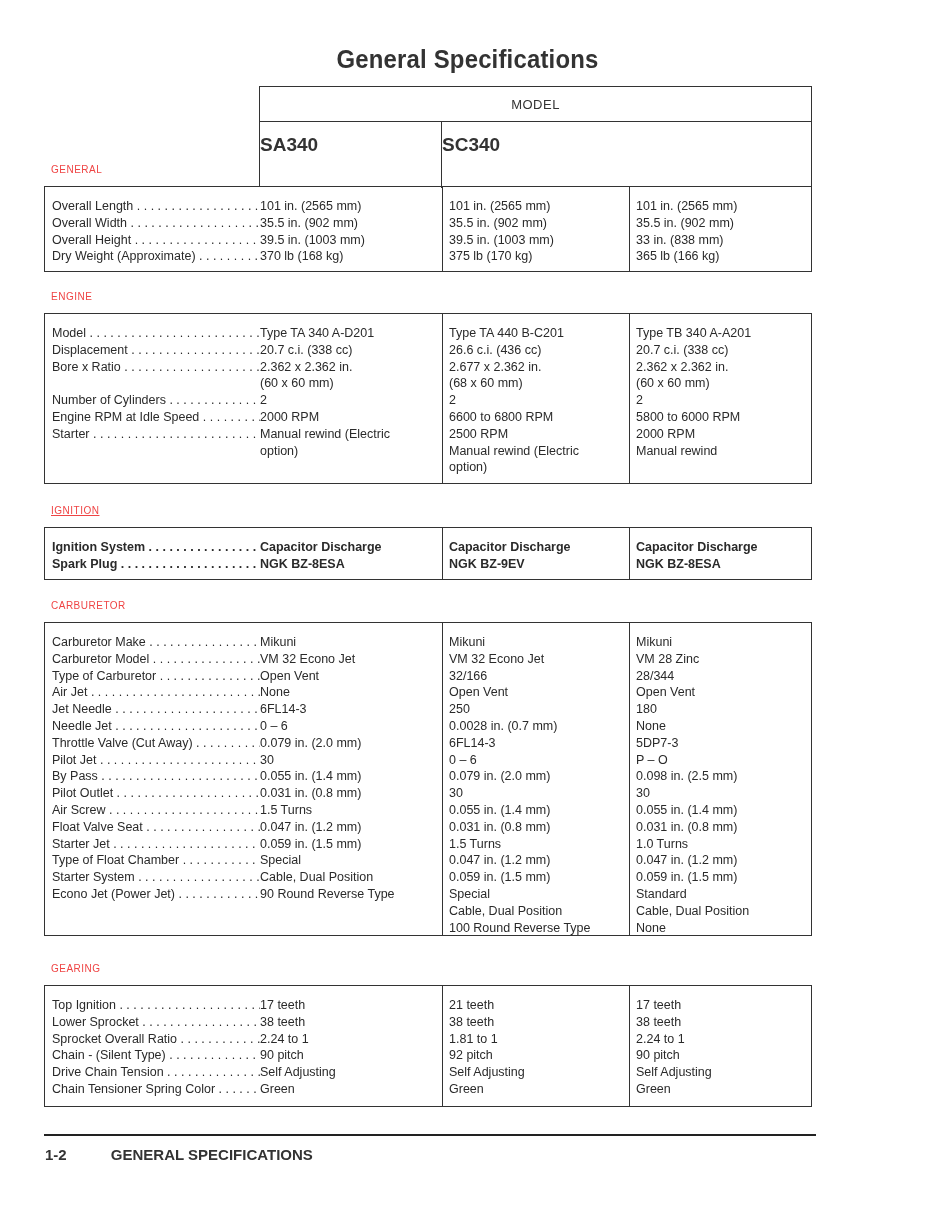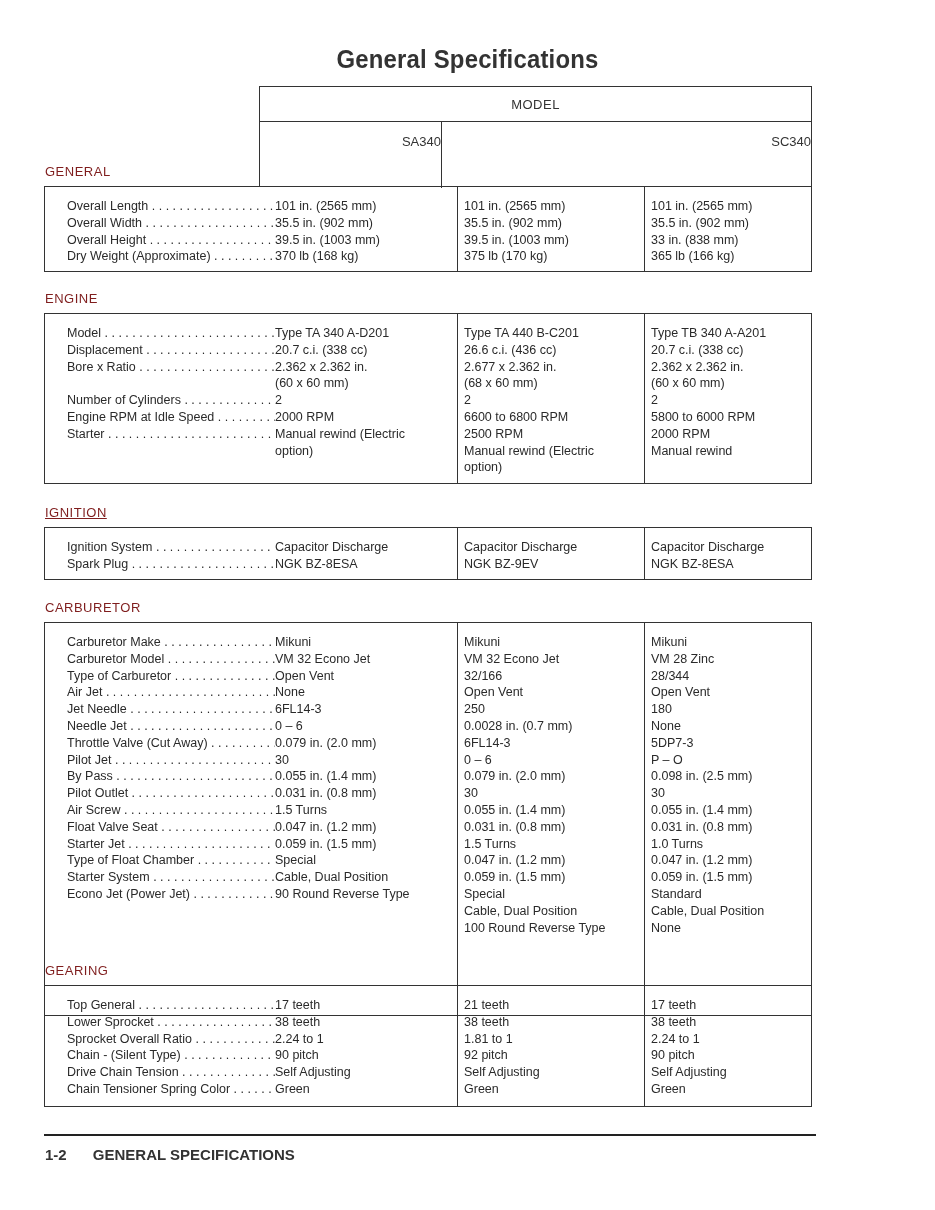--- a/index.html
+++ b/index.html
@@ -16,44 +16,45 @@
   .model-header {
     position: absolute; left: 259px; top: 86px; width: 553px; height: 100px;
     border: 1.5px solid #333; border-bottom: none; box-sizing: border-box;
   }
   .model-header .mh-top {
     height: 34px; border-bottom: 1.5px solid #333; text-align: center;
     font-size: 13px; line-height: 36px; color: #333; letter-spacing: 0.5px;
   }
   .model-header .mh-cols { display: flex; height: 66px; }
   .model-header .mh-col {
-    text-align: right; font-size: 13px; padding-top: 12px; color: #333;
+    text-align: left; font-size: 19px; padding-top: 12px; color: #333;
     box-sizing: border-box;
+    font-weight: bold;
   }
   .model-header .mh-col + .mh-col { border-left: 1.5px solid #333; }
   .section-label {
-    position: absolute; left: 45px; font-size: 13px; color: #7f1d1d; letter-spacing: 0.5px;
+    position: absolute; left: 51px; font-size: 10px; color: #ef4444; letter-spacing: 0.5px;
   }
   .spec-table {
     position: absolute; left: 44px; width: 768px; border: 1.5px solid #333;
     box-sizing: border-box; display: flex; font-size: 12.5px; line-height: 16.8px;
   }
-  .spec-table .c1 { width: 397px; padding: 11px 0 0 7px; box-sizing: border-box; margin-left: 15px; }
+  .spec-table .c1 { width: 397px; padding: 11px 0 0 7px; box-sizing: border-box; }
   .spec-table .c2 { width: 187px; padding: 11px 0 0 6px; box-sizing: border-box; border-left: 1.5px solid #333; }
   .spec-table .c3 { flex: 1; padding: 11px 0 0 6px; box-sizing: border-box; border-left: 1.5px solid #333; }
   .row { display: flex; white-space: nowrap; }
   .row .lbl { width: 208px; overflow: hidden; white-space: nowrap; }
   .row .lbl::after { content: " . . . . . . . . . . . . . . . . . . . . . . . . . . . . ."; }
   .row .val { white-space: nowrap; }
   .val-line { white-space: nowrap; }
   .footer-rule { position: absolute; left: 44px; width: 772px; top: 1134px; height: 2px; background: #222; }
   .footer {
     position: absolute; left: 45px; top: 1146px; font-size: 15px; font-weight: bold; color: #333;
   }
-  .footer .num { margin-right: 22px; }
+  .footer .num { margin-right: 40px; }
 </style>
 </head>
 <body>
 
 <div class="page-title">General Specifications</div>
 
 <div class="model-header">
   <div class="mh-top">MODEL</div>
   <div class="mh-cols">
     <div class="mh-col" style="width:181px">SA340</div>
@@ -148,42 +149,42 @@
         <div class="val-line">2.362 x 2.362 in.</div>
         <div class="val-line">(60 x 60 mm)</div>
         <div class="val-line">2</div>
         <div class="val-line">5800 to 6000 RPM</div>
         <div class="val-line">2000 RPM</div>
         <div class="val-line">Manual rewind</div>
         <div class="val-line">&nbsp;</div>
       </div>
     </div>
     <div class="section-label" style="top: 505px; text-decoration: underline;">IGNITION</div>
-    <div class="spec-table" style="top: 527px; height: 53px;">
+    <div class="spec-table" style="top: 527px; height: 53px; font-weight: bold;">
       <div class="c1">
         <div class="row">
           <span class="lbl">Ignition System</span>
           <span class="val">Capacitor Discharge</span>
         </div>
         <div class="row">
           <span class="lbl">Spark Plug</span>
           <span class="val">NGK BZ-8ESA</span>
         </div>
       </div>
       <div class="c2">
         <div class="val-line">Capacitor Discharge</div>
         <div class="val-line">NGK BZ-9EV</div>
       </div>
       <div class="c3">
         <div class="val-line">Capacitor Discharge</div>
         <div class="val-line">NGK BZ-8ESA</div>
       </div>
     </div>
     <div class="section-label" style="top: 600px;">CARBURETOR</div>
-    <div class="spec-table" style="top: 622px; height: 394px;">
+    <div class="spec-table" style="top: 622px; height: 314px;">
       <div class="c1">
         <div class="row">
           <span class="lbl">Carburetor Make</span>
           <span class="val">Mikuni</span>
         </div>
         <div class="row">
           <span class="lbl">Carburetor Model</span>
           <span class="val">VM 32 Econo Jet</span>
         </div>
         <div class="row">
@@ -281,21 +282,21 @@
         <div class="val-line">0.059 in. (1.5 mm)</div>
         <div class="val-line">Standard</div>
         <div class="val-line">Cable, Dual Position</div>
         <div class="val-line">None</div>
       </div>
     </div>
     <div class="section-label" style="top: 963px;">GEARING</div>
     <div class="spec-table" style="top: 985px; height: 122px;">
       <div class="c1">
         <div class="row">
-          <span class="lbl">Top General</span>
+          <span class="lbl">Top Ignition</span>
           <span class="val">17 teeth</span>
         </div>
         <div class="row">
           <span class="lbl">Lower Sprocket</span>
           <span class="val">38 teeth</span>
         </div>
         <div class="row">
           <span class="lbl">Sprocket Overall Ratio</span>
           <span class="val">2.24 to 1</span>
         </div>

